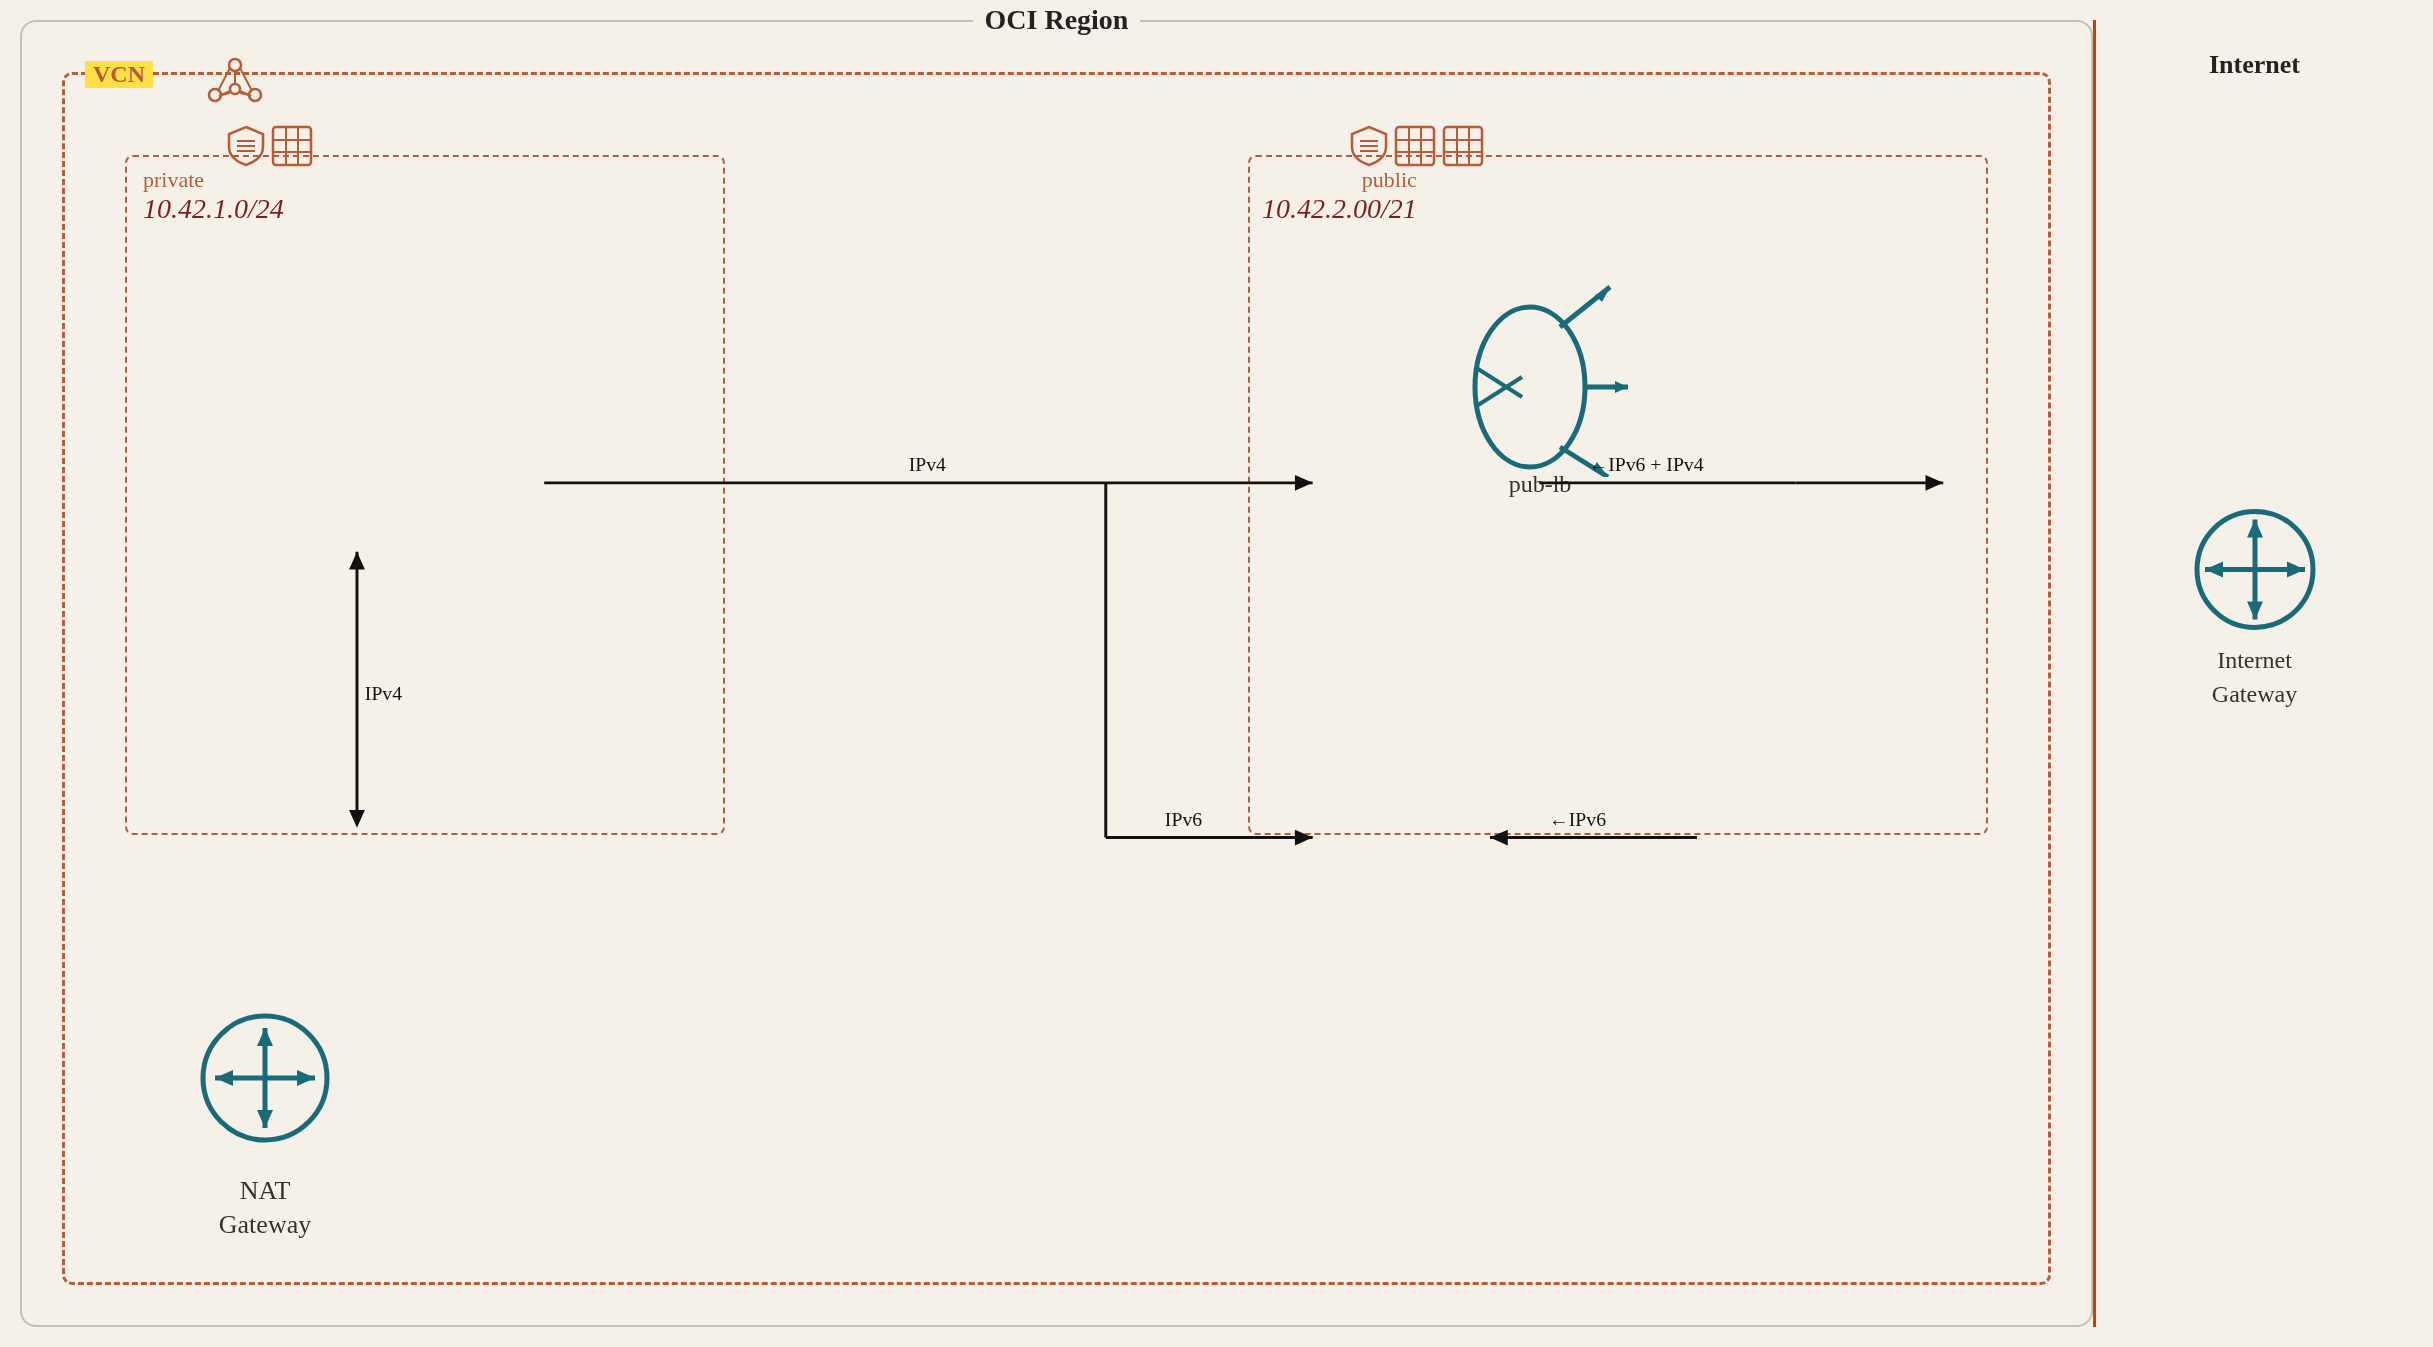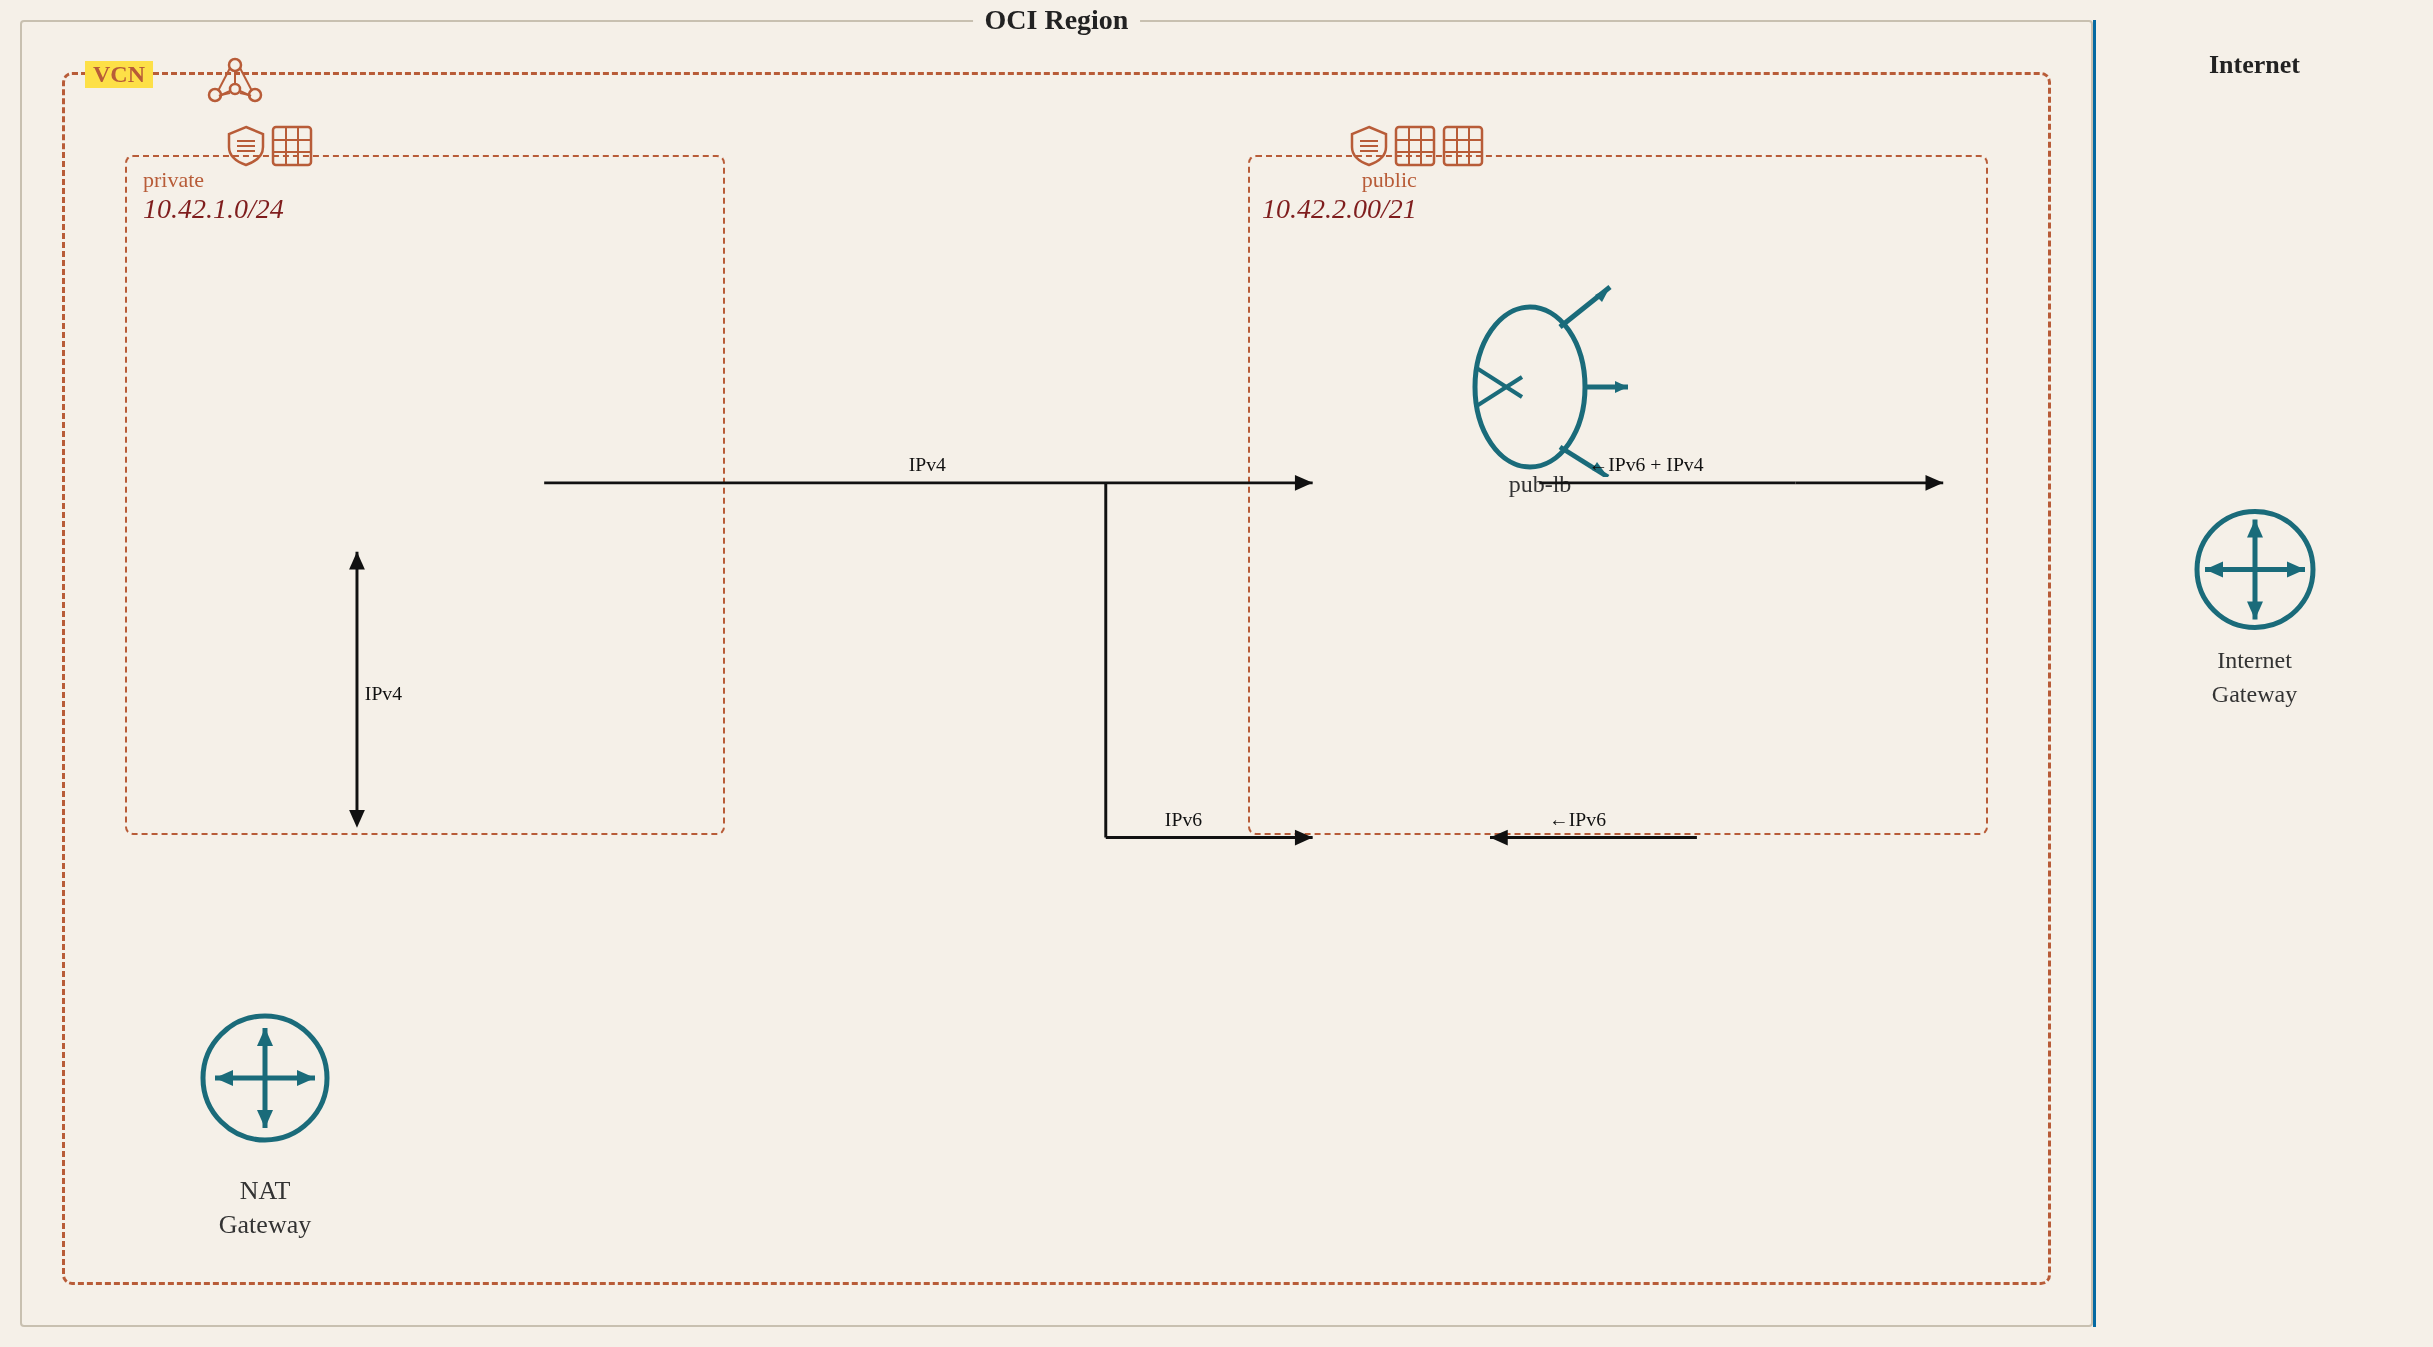--- a/index.html
+++ b/index.html
@@ -19,40 +19,40 @@
       position: relative;
       display: flex;
     }
 
     
     .oci-region {
       flex: 1;
       position: relative;
       margin: 20px 0 20px 20px;
       border: 2px solid #c8c0b0;
-      border-radius: 4px;
+      border-radius: 16px;
       background: #f5f0e8;
     }
 
     .oci-region-label {
       position: absolute;
       top: -18px;
       left: 50%;
       transform: translateX(-50%);
       font-size: 28px;
       font-weight: bold;
       color: #222;
       background: #f5f0e8;
       padding: 0 12px;
     }
 
     
     .internet-panel {
       width: 320px;
-      border-left: 3px solid #0369a1;
+      border-left: 3px solid #c2410c;
       position: relative;
       display: flex;
       flex-direction: column;
       align-items: center;
       justify-content: flex-start;
       padding-top: 30px;
       background: #f5f0e8;
       margin: 20px 20px 20px 0;
     }
 

